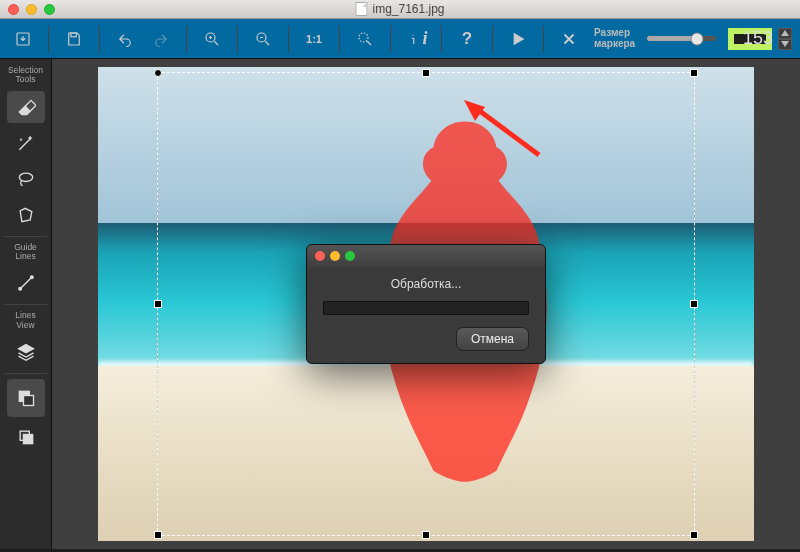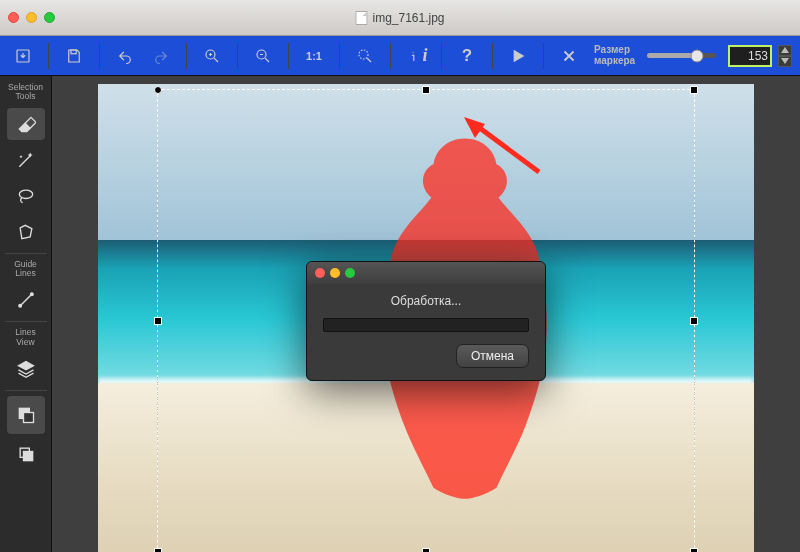--- a/index.html
+++ b/index.html
@@ -1,36 +1,36 @@
 <!DOCTYPE html>
 <html><head>
 <meta charset="utf-8">
 <style>
   * { box-sizing: border-box; margin: 0; padding: 0; user-select: none; }
   body { width: 800px; height: 552px; overflow: hidden; font-family: "Helvetica Neue", Arial, sans-serif; background: #1e1e1e; font-size: 12px; color: #ddd; }
-  .titlebar { height: 36px; background: linear-gradient(#e8e6e4, #cdcac7); border-bottom: 1px solid #9a9896; display: flex; align-items: center; position: relative; }
+  .titlebar { height: 19px; background: linear-gradient(#e8e6e4, #cdcac7); border-bottom: 1px solid #9a9896; display: flex; align-items: center; position: relative; }
   .traffic { display: flex; gap: 7px; margin-left: 8px; }
   .tl { width: 11px; height: 11px; border-radius: 50%; }
   .tl.close { background: #ff5f56; border: 0.5px solid #e14640; }
   .tl.min   { background: #ffbd2e; border: 0.5px solid #dfa023; }
   .tl.max   { background: #27c93f; border: 0.5px solid #1dab2d; }
   .titlebar .title { position: absolute; left: 50%; transform: translateX(-50%); color: #444; font-size: 12px; display: flex; align-items: center; gap: 5px; }
   .docicon { width: 12px; height: 14px; background: #fff; border: 1px solid #aaa; position: relative; }
   .docicon::after { content: ""; position: absolute; top: 0; right: 0; width: 4px; height: 4px; background: linear-gradient(135deg, #fff 50%, #ccc 50%); }
 
-  .toolbar { height: 40px; background: #1d4ed8; border-bottom: 1px solid #111; display: flex; align-items: center; padding: 0 8px; gap: 6px; }
+  .toolbar { height: 40px; background: #0369a1; border-bottom: 1px solid #111; display: flex; align-items: center; padding: 0 8px; gap: 6px; }
   .tbtn { width: 30px; height: 30px; display: flex; align-items: center; justify-content: center; color: #ccc; border-radius: 4px; }
   .tbtn svg { width: 18px; height: 18px; stroke: #ccc; fill: none; stroke-width: 1.6; }
   .tbtn .txt { font-size: 11px; font-weight: bold; color: #ccc; }
   .toolbar .vdiv { width: 1px; height: 26px; background: #444; margin: 0 4px; }
   .marker-label { color: #bbb; font-size: 10px; white-space: pre; line-height: 1.05; margin-left: 4px; font-weight: bold; }
   .slider { flex: 1; max-width: 180px; height: 5px; background: #555; border-radius: 3px; position: relative; margin: 0 6px; }
   .slider .track-fill { position: absolute; left: 0; top: 0; bottom: 0; width: var(--pct,70%); background: #aaa; border-radius: 3px; }
   .slider .thumb { position: absolute; left: var(--pct,70%); top: 50%; width: 13px; height: 13px; background: #e6e6e6; border: 1px solid #888; border-radius: 50%; transform: translate(-50%,-50%); }
-  .sizebox { width: 44px; height: 22px; background: #1f1f1f; border: 2px solid #bef264; color: #ddd; display: flex; align-items: center; justify-content: center; font-size: 12px; padding-left: 16px; }
+  .sizebox { width: 44px; height: 22px; background: #1f1f1f; border: 6px solid #bef264; color: #ddd; display: flex; align-items: center; justify-content: center; font-size: 18px; padding-left: 16px; }
   .spin { width: 14px; height: 22px; display: flex; flex-direction: column; }
   .spin div { flex: 1; background: #3c3c3c; border: 1px solid #555; display: flex; align-items: center; justify-content: center; }
   .spin div svg { width: 8px; height: 6px; fill: #bbb; }
 
   .workarea { display: flex; height: calc(552px - 22px - 40px); }
   .sidebar { width: 52px; background: #2c2c2c; border-right: 1px solid #111; display: flex; flex-direction: column; align-items: center; padding-top: 4px; }
   .sidecap { color: #aaa; font-size: 8.5px; text-align: center; line-height: 1.1; padding: 3px 0 4px; }
   .sidebtn { width: 38px; height: 32px; display: flex; align-items: center; justify-content: center; color: #ccc; border-radius: 4px; margin: 2px 0; }
   .sidebtn.active { background: #4a4a4a; }
   .sidebtn svg { width: 20px; height: 20px; stroke: #ddd; fill: none; stroke-width: 1.6; }

